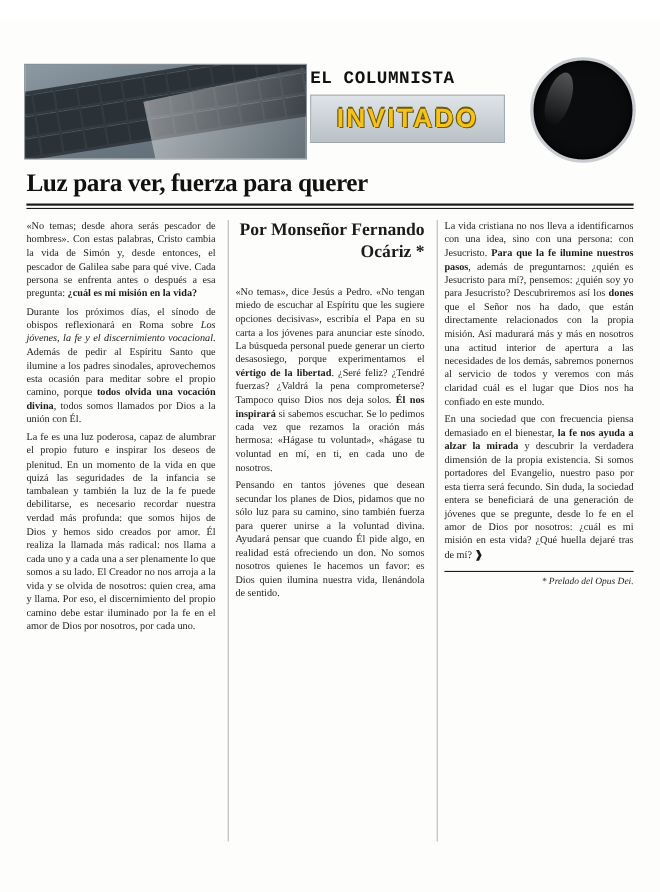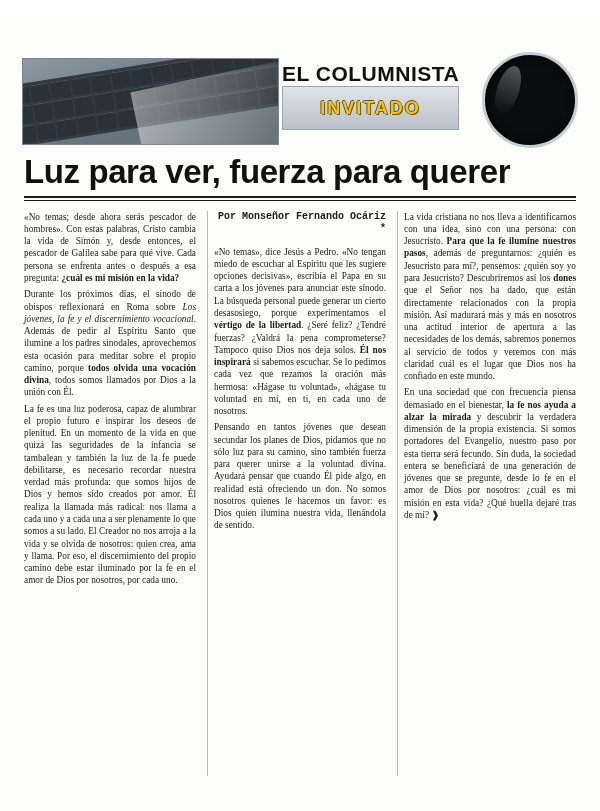--- a/index.html
+++ b/index.html
@@ -85,53 +85,53 @@
     left: 12px; top: 10px;
     width: 22px; height: 50px;
     border-radius: 50%;
     background: linear-gradient(180deg, rgba(255,255,255,.30), rgba(255,255,255,0));
     transform: rotate(18deg);
   }
   .kicker {
     position: absolute;
     left: 260px;
     top: 44px;
-    font-family: Liberation Sans, sans-serif;
-    font-weight: bold;
-    font-size: 21px;
+    font-family: Liberation Mono, monospace;
+    font-weight: bold;
+    font-size: 16px;
     letter-spacing: .5px;
     color: #111;
   }
   .invitado-box {
     position: absolute;
     left: 260px;
     top: 68px;
     width: 175px;
     height: 42px;
     background: linear-gradient(180deg, #dfe4e8 0%, #b9c1c7 100%);
     border: 1px solid #9aa3aa;
   }
   .invitado-box span {
     display: block;
     text-align: center;
     line-height: 42px;
     font-family: "Liberation Sans", sans-serif;
     font-weight: bold;
-    font-size: 18px;
+    font-size: 24px;
     letter-spacing: 2px;
     color: #f4c21a;
     text-shadow: 1px 1px 0 #6b5a06, -1px 0 0 #6b5a06, 0 -1px 0 #6b5a06;
   }
 
   
   .headline {
     margin: 12px 24px 6px 24px;
-    font-family: Liberation Sans, sans-serif;
-    font-weight: bold;
-    font-size: 33px;
+    font-family: Liberation Serif, serif;
+    font-weight: bold;
+    font-size: 23px;
     line-height: 1.05;
     letter-spacing: -0.4px;
     color: #111;
   }
   .rule {
     margin: 6px 24px 0 24px;
     border-top: 2px solid #1a1a1a;
   }
   .rule.thin { border-top-width: 1px; margin-top: 2px; }
 
@@ -146,26 +146,26 @@
   .col {
     position: relative;
     font-size: 9.3px;
     line-height: 1.32;
     text-align: justify;
     hyphens: auto;
     color: #1b1b1b;
   }
   .col p { margin: 0 0 4px 0; }
   .byline {
-    font-family: Liberation Mono, monospace;
-    font-weight: bold;
-    font-size: 10px;
+    font-family: Liberation Serif, serif;
+    font-weight: bold;
+    font-size: 16px;
     text-align: right;
     line-height: 1.25;
-    margin-bottom: 10px;
+    margin-bottom: 20px;
   }
   .col-divider {
     position: absolute;
     top: 0;
     bottom: 10px;
     width: 0;
     border-left: 1px solid #b9b9b9;
   }
   b { font-weight: bold; }
   i { font-style: italic; }
@@ -259,16 +259,17 @@
       <div class="col-divider" style="left:-7px"></div>
       <div class="byline">Por Monseñor Fernando Ocáriz *</div>
       <p>«No temas», dice Jesús a Pedro. «No tengan miedo de escuchar al Espíritu que les sugiere opciones decisivas», escribía el Papa en su carta a los jóvenes para anunciar este sínodo. La búsqueda personal puede generar un cierto desasosiego, porque experimentamos el <b>vértigo de la libertad</b>. ¿Seré feliz? ¿Tendré fuerzas? ¿Valdrá la pena comprometerse? Tampoco quiso Dios nos deja solos. <b>Él nos inspirará</b> si sabemos escuchar. Se lo pedimos cada vez que rezamos la oración más hermosa: «Hágase tu voluntad», «hágase tu voluntad en mí, en ti, en cada uno de nosotros.</p>
       <p>Pensando en tantos jóvenes que desean secundar los planes de Dios, pidamos que no sólo luz para su camino, sino también fuerza para querer unirse a la voluntad divina. Ayudará pensar que cuando Él pide algo, en realidad está ofreciendo un don. No somos nosotros quienes le hacemos un favor: es Dios quien ilumina nuestra vida, llenándola de sentido.</p>
     </div>
 
     <div class="col">
       <div class="col-divider" style="left:-7px"></div>
       <p>La vida cristiana no nos lleva a identificarnos con una idea, sino con una persona: con Jesucristo. <b>Para que la fe ilumine nuestros pasos</b>, además de preguntarnos: ¿quién es Jesucristo para mí?, pensemos: ¿quién soy yo para Jesucristo? Descubriremos así los <b>dones</b> que el Señor nos ha dado, que están directamente relacionados con la propia misión. Así madurará más y más en nosotros una actitud interior de apertura a las necesidades de los demás, sabremos ponernos al servicio de todos y veremos con más claridad cuál es el lugar que Dios nos ha confiado en este mundo.</p>
       <p>En una sociedad que con frecuencia piensa demasiado en el bienestar, <b>la fe nos ayuda a alzar la mirada</b> y descubrir la verdadera dimensión de la propia existencia. Si somos portadores del Evangelio, nuestro paso por esta tierra será fecundo. Sin duda, la sociedad entera se beneficiará de una generación de jóvenes que se pregunte, desde lo fe en el amor de Dios por nosotros: ¿cuál es mi misión en esta vida? ¿Qué huella dejaré tras de mí? <span class="endmark">❱</span></p>
+      <div class="footnote">* Prelado del Opus Dei.</div>
     </div>
 
   </div>
 </div>
 
 </body></html>

